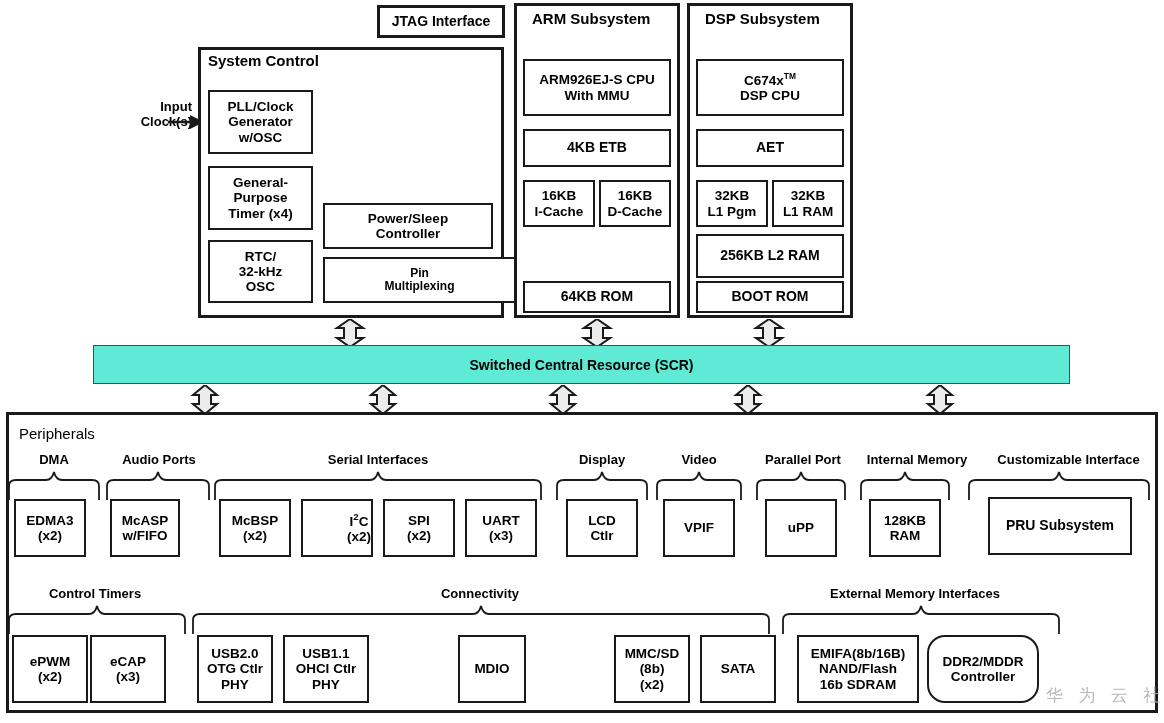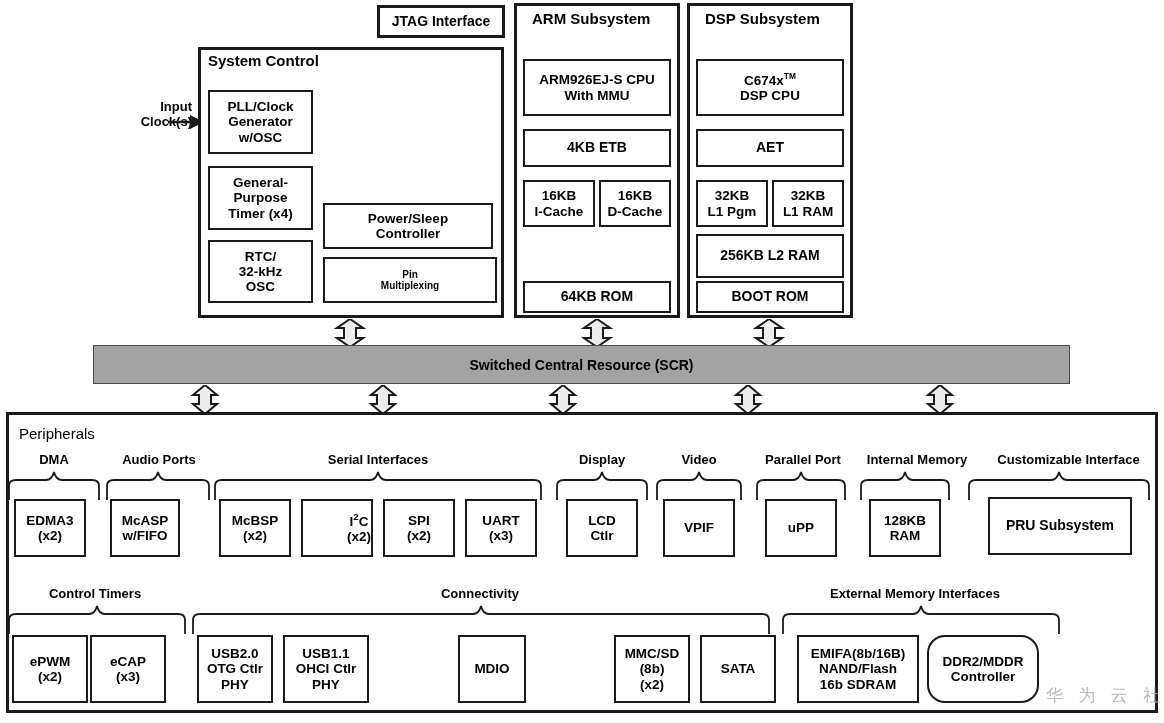--- a/index.html
+++ b/index.html
@@ -39,21 +39,21 @@
   }
   .grp-title {
     position: absolute;
     font-weight: bold;
     white-space: nowrap;
   }
 
   
   .scr {
     border: 1.5px solid #4a4a4a;
-    background: #a3a3a3;
+    background: #5eead4;
     display: flex;
     align-items: center;
     justify-content: center;
     font-weight: bold;
     font-size: 14px;
   }
 
   
   .periph-outer {
     border: 3px solid #1a1a1a;
@@ -119,21 +119,21 @@
 Generator
 w/OSC</div>
   <div class="abs blk" style="left:208px; top:166px; width:105px; height:64px; font-size:13.5px;">General-
 Purpose
 Timer (x4)</div>
   <div class="abs blk" style="left:208px; top:240px; width:105px; height:63px; font-size:13.5px;">RTC/
 32-kHz
 OSC</div>
   <div class="abs blk" style="left:323px; top:203px; width:170px; height:46px; font-size:13.5px;">Power/Sleep
 Controller</div>
-  <div class="abs blk" style="left:323px; top:257px; width:174px; height:46px; font-size:10px;">Pin
+  <div class="abs blk" style="left:323px; top:257px; width:193px; height:46px; font-size:12px;">Pin
 Multiplexing</div>
 
   <div class="abs grp" style="left:514px; top:3px; width:166px; height:315px;"></div>
   <div class="grp-title" style="left:532px; top:10px; font-size:15px;">ARM Subsystem</div>
 
   <div class="abs blk" style="left:523px; top:59px; width:148px; height:57px; font-size:13.5px;">ARM926EJ-S CPU
 With MMU</div>
   <div class="abs blk" style="left:523px; top:129px; width:148px; height:38px; font-size:14px;">4KB ETB</div>
   <div class="abs blk" style="left:523px; top:180px; width:72px; height:47px; font-size:13.5px;">16KB
 I-Cache</div>

